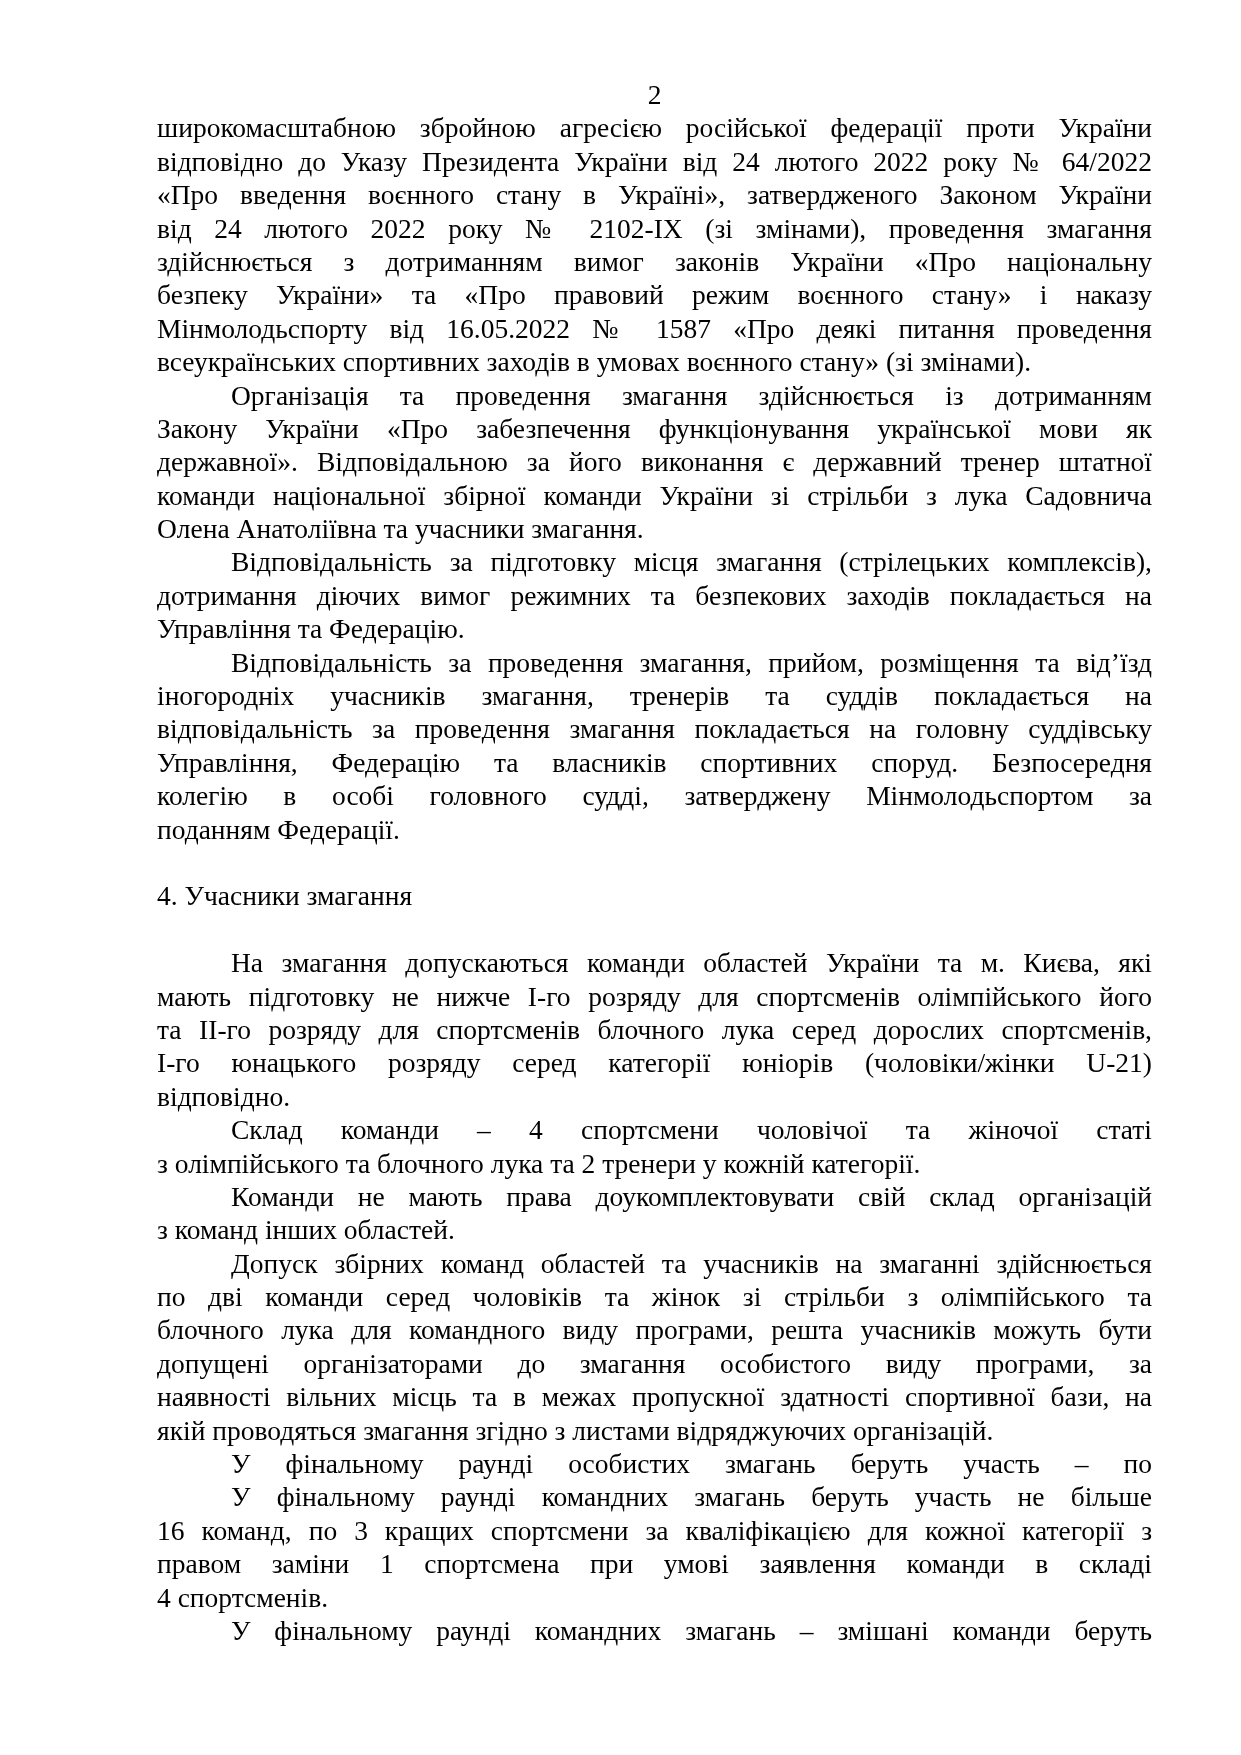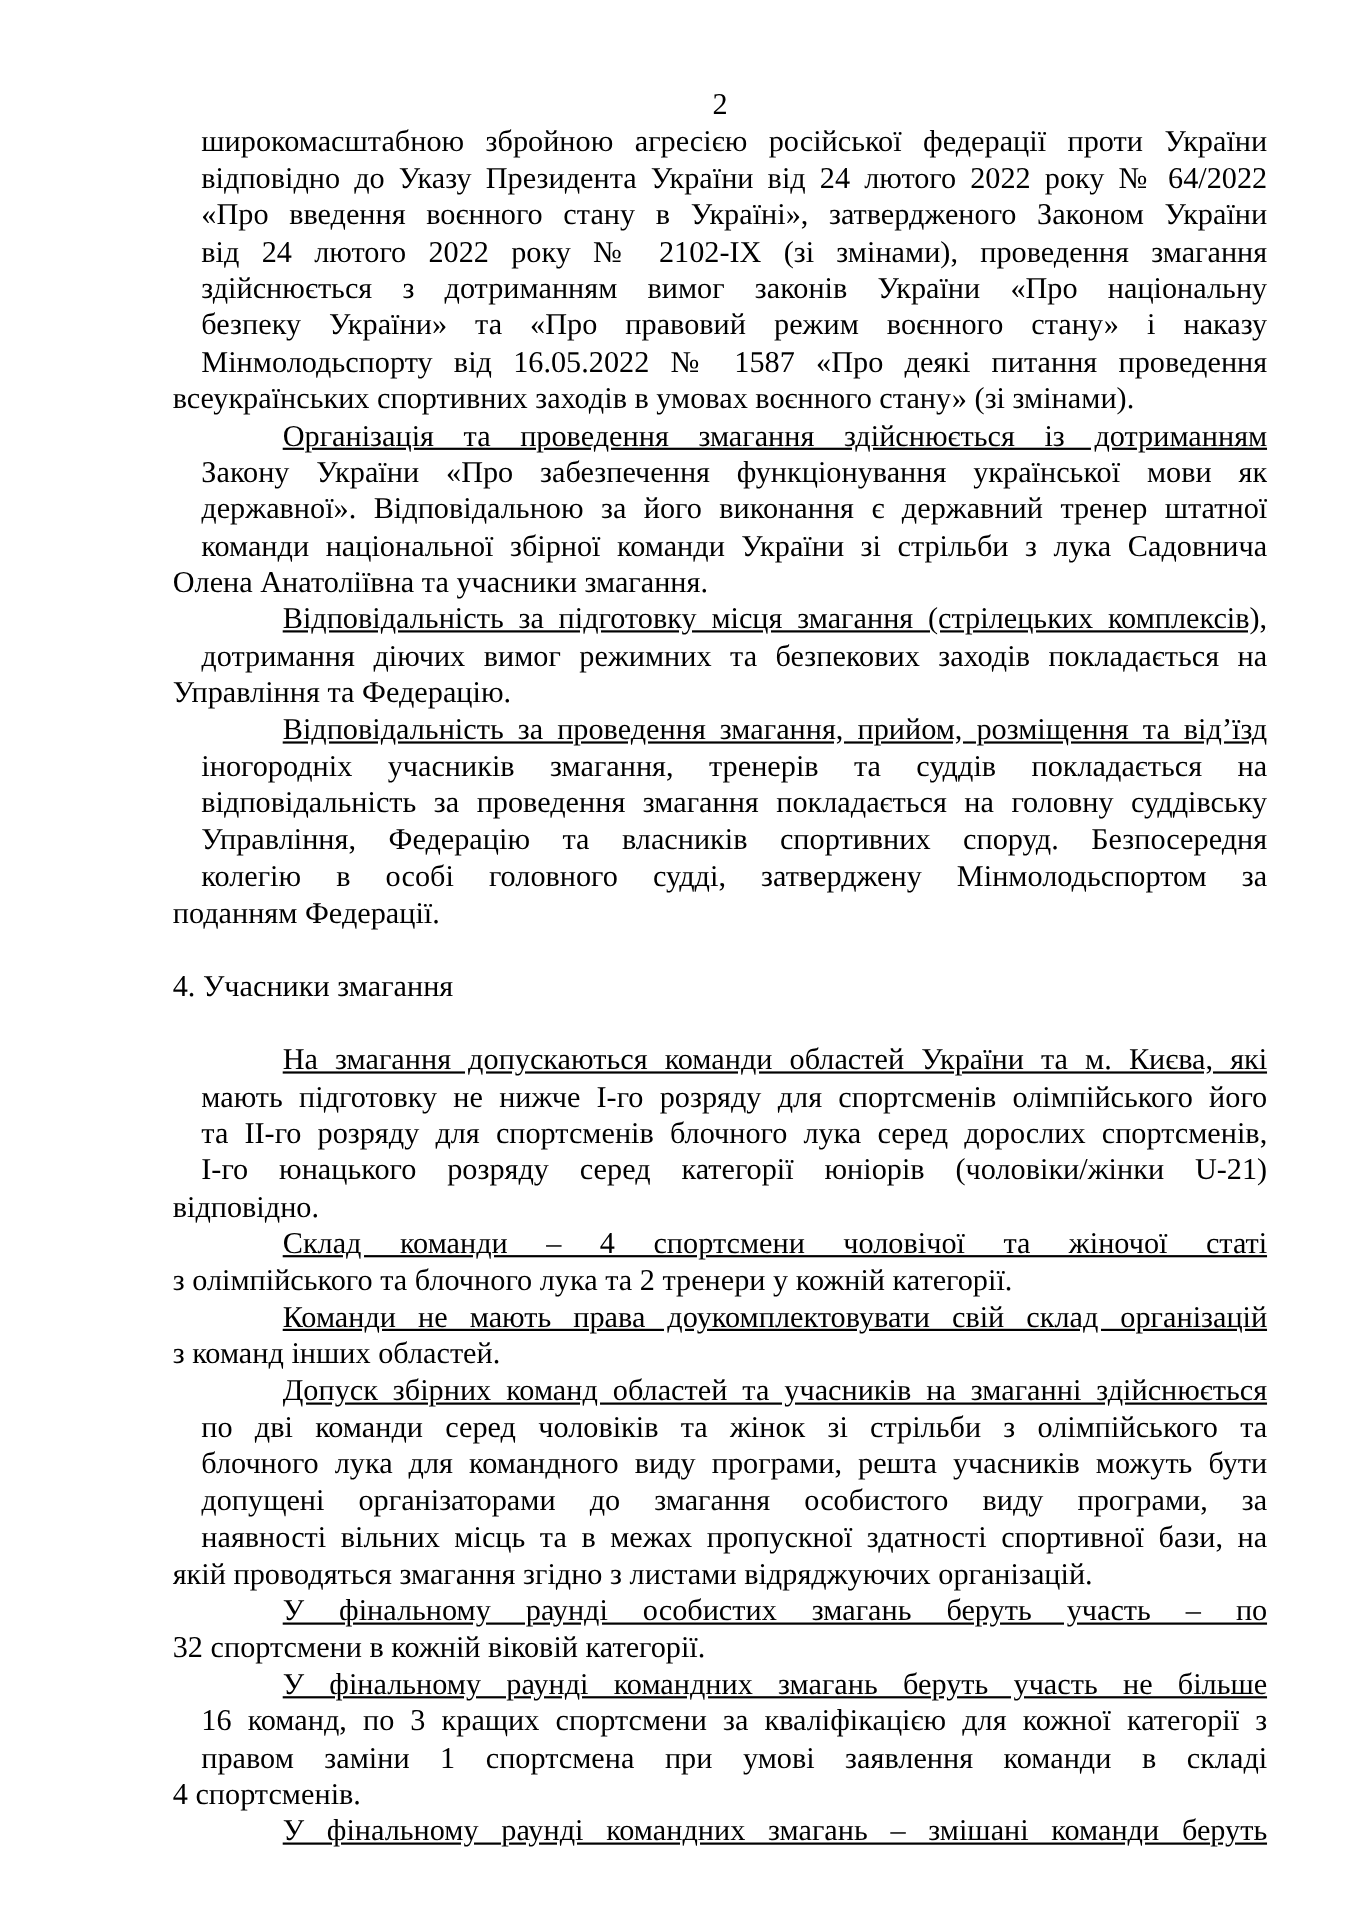--- a/index.html
+++ b/index.html
@@ -39,25 +39,23 @@
   .line {
     height: 33.4px;
     line-height: 33.4px;
     font-size: 27.5px;
     overflow: hidden;
     white-space: normal;
   }
   .line.justify {
     text-align: justify;
     text-align-last: justify;
-    margin-left: 26px;
   }
   .line.indent {
     text-indent: 74px;
-    text-decoration: underline;
   }
   .line.center {
   }
 </style>
 </head>
 <body>
 
 <div class="page">
   <div class="content">
     <div class="page-number">2</div>
@@ -113,21 +111,20 @@
         <div class="paragraph body">
           <div class="line justify indent">Допуск збірних команд областей та учасників на змаганні здійснюється</div>
           <div class="line justify">по дві команди серед чоловіків та жінок зі стрільби з олімпійського та</div>
           <div class="line justify">блочного лука для командного виду програми, решта учасників можуть бути</div>
           <div class="line justify">допущені організаторами до змагання особистого виду програми, за</div>
           <div class="line justify">наявності вільних місць та в межах пропускної здатності спортивної бази, на</div>
           <div class="line">якій проводяться змагання згідно з листами відряджуючих організацій.</div>
         </div>
         <div class="paragraph body">
           <div class="line justify indent">У фінальному раунді особистих змагань беруть участь – по</div>
-          <div class="line">32 спортсмени в кожній віковій категорії.</div>
         </div>
         <div class="paragraph body">
           <div class="line justify indent">У фінальному раунді командних змагань беруть участь не більше</div>
           <div class="line justify">16 команд, по 3 кращих спортсмени за кваліфікацією для кожної категорії з</div>
           <div class="line justify">правом заміни 1 спортсмена при умові заявлення команди в складі</div>
           <div class="line">4 спортсменів.</div>
         </div>
         <div class="paragraph body">
           <div class="line justify indent">У фінальному раунді командних змагань – змішані команди  беруть</div>
         </div>

